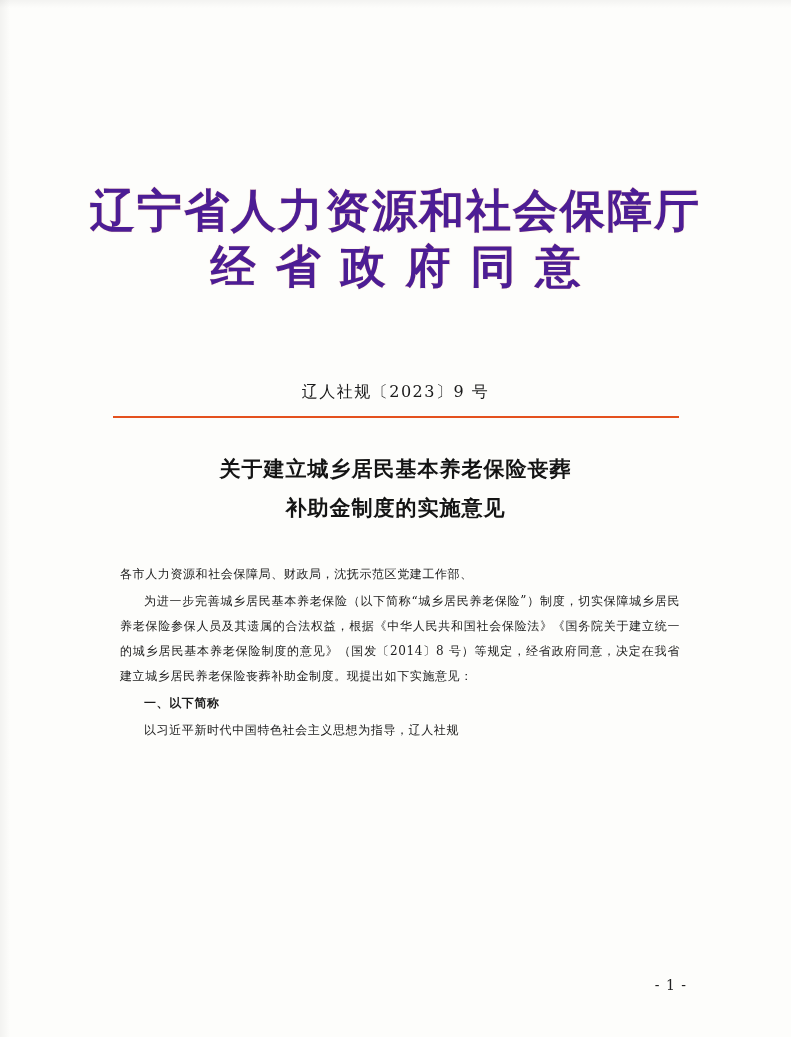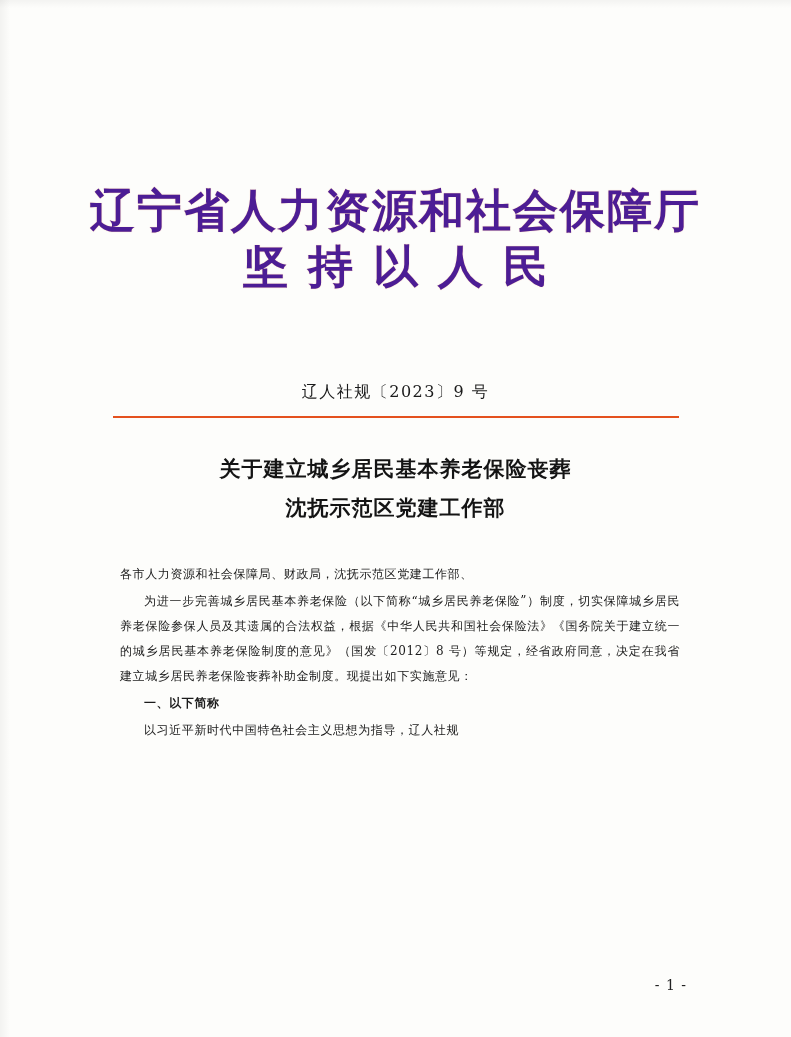--- a/index.html
+++ b/index.html
@@ -138,34 +138,34 @@
 </head>
 <body>
 
 <div class="page">
 
   <div class="scan-edge-top"></div>
   <div class="scan-edge-left"></div>
 
   <div class="masthead">
     <div class="masthead-line masthead-line-1">辽宁省人力资源和社会保障厅</div>
-    <div class="masthead-line masthead-line-2">坚持以人民</div>
+    <div class="masthead-line masthead-line-2">经省政府同意</div>
   </div>
 
   <div class="docnum-wrap">
     <span class="docnum">辽人社规〔2023〕9 号</span>
   </div>
   <div class="red-rule"></div>
 
   <div class="doc-title">
     <div>关于建立城乡居民基本养老保险丧葬</div>
-    <div>沈抚示范区党建工作部</div>
+    <div>补助金制度的实施意见</div>
   </div>
 
   <div class="body-text">
     <p>各市人力资源和社会保障局、财政局，沈抚示范区党建工作部、</p>
-    <p class="indent2">为进一步完善城乡居民基本养老保险（以下简称“城乡居民养老保险”）制度，切实保障城乡居民养老保险参保人员及其遗属的合法权益，根据《中华人民共和国社会保险法》《国务院关于建立统一的城乡居民基本养老保险制度的意见》（国发〔2012〕8 号）等规定，经省政府同意，决定在我省建立城乡居民养老保险丧葬补助金制度。现提出如下实施意见：</p>
+    <p class="indent2">为进一步完善城乡居民基本养老保险（以下简称“城乡居民养老保险”）制度，切实保障城乡居民养老保险参保人员及其遗属的合法权益，根据《中华人民共和国社会保险法》《国务院关于建立统一的城乡居民基本养老保险制度的意见》（国发〔2014〕8 号）等规定，经省政府同意，决定在我省建立城乡居民养老保险丧葬补助金制度。现提出如下实施意见：</p>
     <p class="heading-line">一、以下简称</p>
     <p class="indent2">以习近平新时代中国特色社会主义思想为指导，辽人社规</p>
   </div>
 
   <div class="page-number">- 1 -</div>
 </div>
 
 </body></html>

